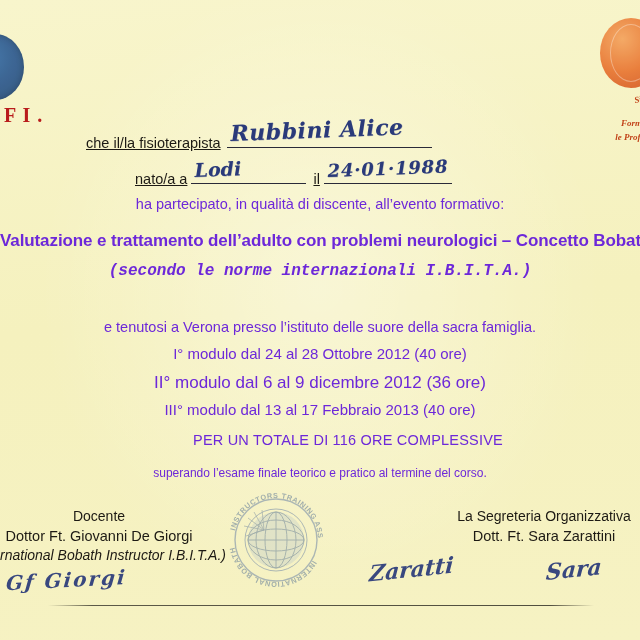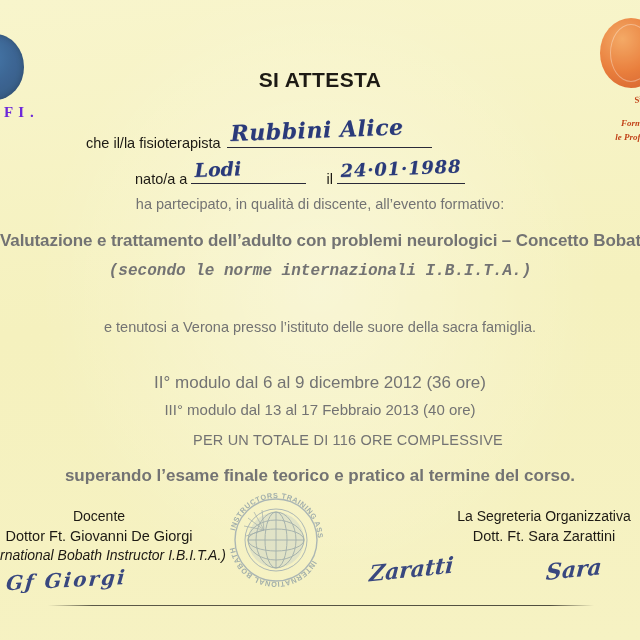--- a/index.html
+++ b/index.html
@@ -56,23 +56,23 @@
   }
   #logo-aifi .arc-text {
     position: absolute;
     left: 10px; top: 4px;
     width: 70px; height: 76px;
   }
   #logo-aifi-mark {
     position: absolute;
     left: 4px;
     top: 104px;
-    font-size: 15px;
-    font-weight: bold;
-    color: #6d28d9;
+    font-size: 20px;
+    font-weight: bold;
+    color: #b91c1c;
     letter-spacing: 1px;
     font-family: "Liberation Serif", serif;
   }
 
   
   #logo-sinergia {
     right: -30px;
     top: 18px;
     width: 76px;
     height: 140px;
@@ -141,20 +141,21 @@
     top: 128px;
     left: 86px;
   }
   #row-birth {
     top: 164px;
     left: 135px;
   }
   .field-label {
     display: inline-block;
     vertical-align: baseline;
+    text-decoration: underline;
   }
   .blank {
     display: inline-block;
     position: relative;
     border-bottom: 1.4px solid #2a2a38;
     vertical-align: baseline;
     height: 19px;
   }
   #blank-name { width: 205px; margin-left: 6px; }
   #blank-place { width: 115px; margin-left: 4px; }
@@ -176,21 +177,21 @@
   #hand-name { font-size: 22px; bottom: 1px; letter-spacing: 0.5px; }
   #hand-place { font-size: 19px; }
   #hand-date { font-size: 18px; letter-spacing: 0.8px; }
 
   
   .centered {
     position: absolute;
     left: 0;
     width: 640px;
     text-align: center;
-    color: #737373;
+    color: #6d28d9;
     white-space: nowrap;
   }
   #line-partecipato { top: 196px;  font-size: 14.5px; }
 
   #course-title {
     top: 231px;
     font-size: 17px;
     font-weight: bold;
     letter-spacing: -0.1px;
   }
@@ -207,21 +208,21 @@
   #modulo-1 { top: 345px; font-size: 15px; }
   #modulo-2 { top: 373px; font-size: 17px; }
   #modulo-3 { top: 401px; font-size: 15px; }
 
   #line-totale {
     top: 432px;
     font-size: 14.5px;
     letter-spacing: 0.2px;
     padding-left: 28px;
   }
-  #line-esame { top: 466px; font-size: 17px; font-weight: bold; }
+  #line-esame { top: 466px; font-size: 12px; }
 
   
   #sig-left {
     position: absolute;
     top: 508px;
     left: -46px;
     width: 290px;
     text-align: center;
     color: #1d1a14;
     white-space: nowrap;
@@ -299,35 +300,35 @@
   </div>
   <div id="logo-aifi-mark">F I .</div>
 
   <div class="logo" id="logo-sinergia">
     <div class="ball"></div>
     <div class="word" id="logo-sinergia-name">Sinergia</div>
     <div class="word" id="logo-sinergia-tag1">Formazione</div>
     <div class="word" id="logo-sinergia-tag2">le Professioni</div>
   </div>
 
-  <div id="heading">SI ATTESTA</div>
 
   <div class="body-line" id="row-name">
     <span class="field-label">che il/la fisioterapista</span><span class="blank" id="blank-name"><span class="handwriting" id="hand-name">Rubbini Alice</span></span>
   </div>
 
   <div class="body-line" id="row-birth">
-    <span class="field-label">nato/a  a</span><span class="blank" id="blank-place"><span class="handwriting" id="hand-place">Lodi</span></span><span class="field-label" style="margin-left:20px">il</span><span class="blank" id="blank-date"><span class="handwriting" id="hand-date">24·01·1988</span></span>
+    <span class="field-label">nato/a  a</span><span class="blank" id="blank-place"><span class="handwriting" id="hand-place">Lodi</span></span><span class="field-label" style="margin-left:7px">il</span><span class="blank" id="blank-date"><span class="handwriting" id="hand-date">24·01·1988</span></span>
   </div>
 
   <div class="centered" id="line-partecipato">ha partecipato, in qualità di discente, all’evento formativo:</div>
   <div class="centered" id="course-title">Valutazione e trattamento dell’adulto con problemi neurologici – Concetto Bobath</div>
   <div class="centered" id="course-subtitle">(secondo le norme internazionali I.B.I.T.A.)</div>
   <div class="centered" id="line-sede">e tenutosi a Verona presso l’istituto delle suore della sacra famiglia.</div>
 
+  <div class="centered" id="modulo-1">I° modulo dal 24 al 28 Ottobre 2012 (40 ore)</div>
   <div class="centered" id="modulo-2">II° modulo dal 6 al 9 dicembre 2012 (36 ore)</div>
   <div class="centered" id="modulo-3">III° modulo dal 13 al 17 Febbraio 2013 (40 ore)</div>
 
   <div class="centered" id="line-totale">PER UN TOTALE DI 116 ORE COMPLESSIVE</div>
   <div class="centered" id="line-esame">superando l’esame finale teorico e pratico al termine del corso.</div>
 
   <div class="logo" id="logo-ibita">
     <svg viewBox="0 0 104 104">
       <defs>
         <path id="ibitaTop" d="M 10,52 A 42,42 0 0 1 94,52" fill="none"></path>

